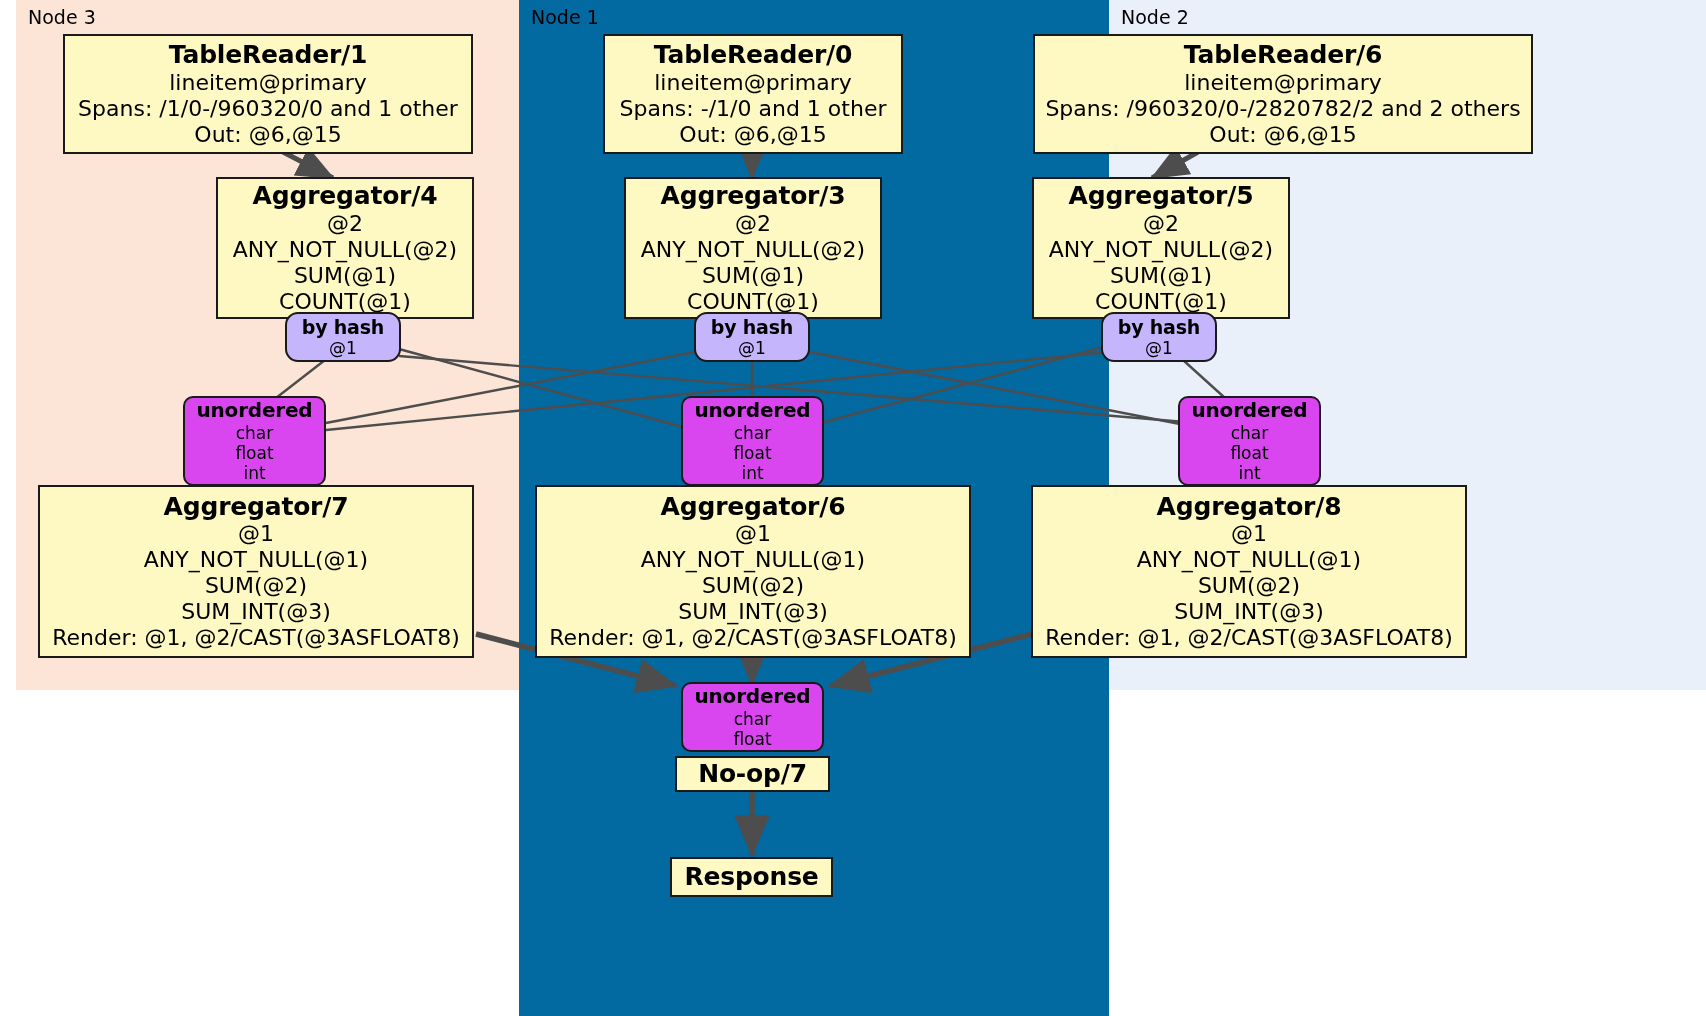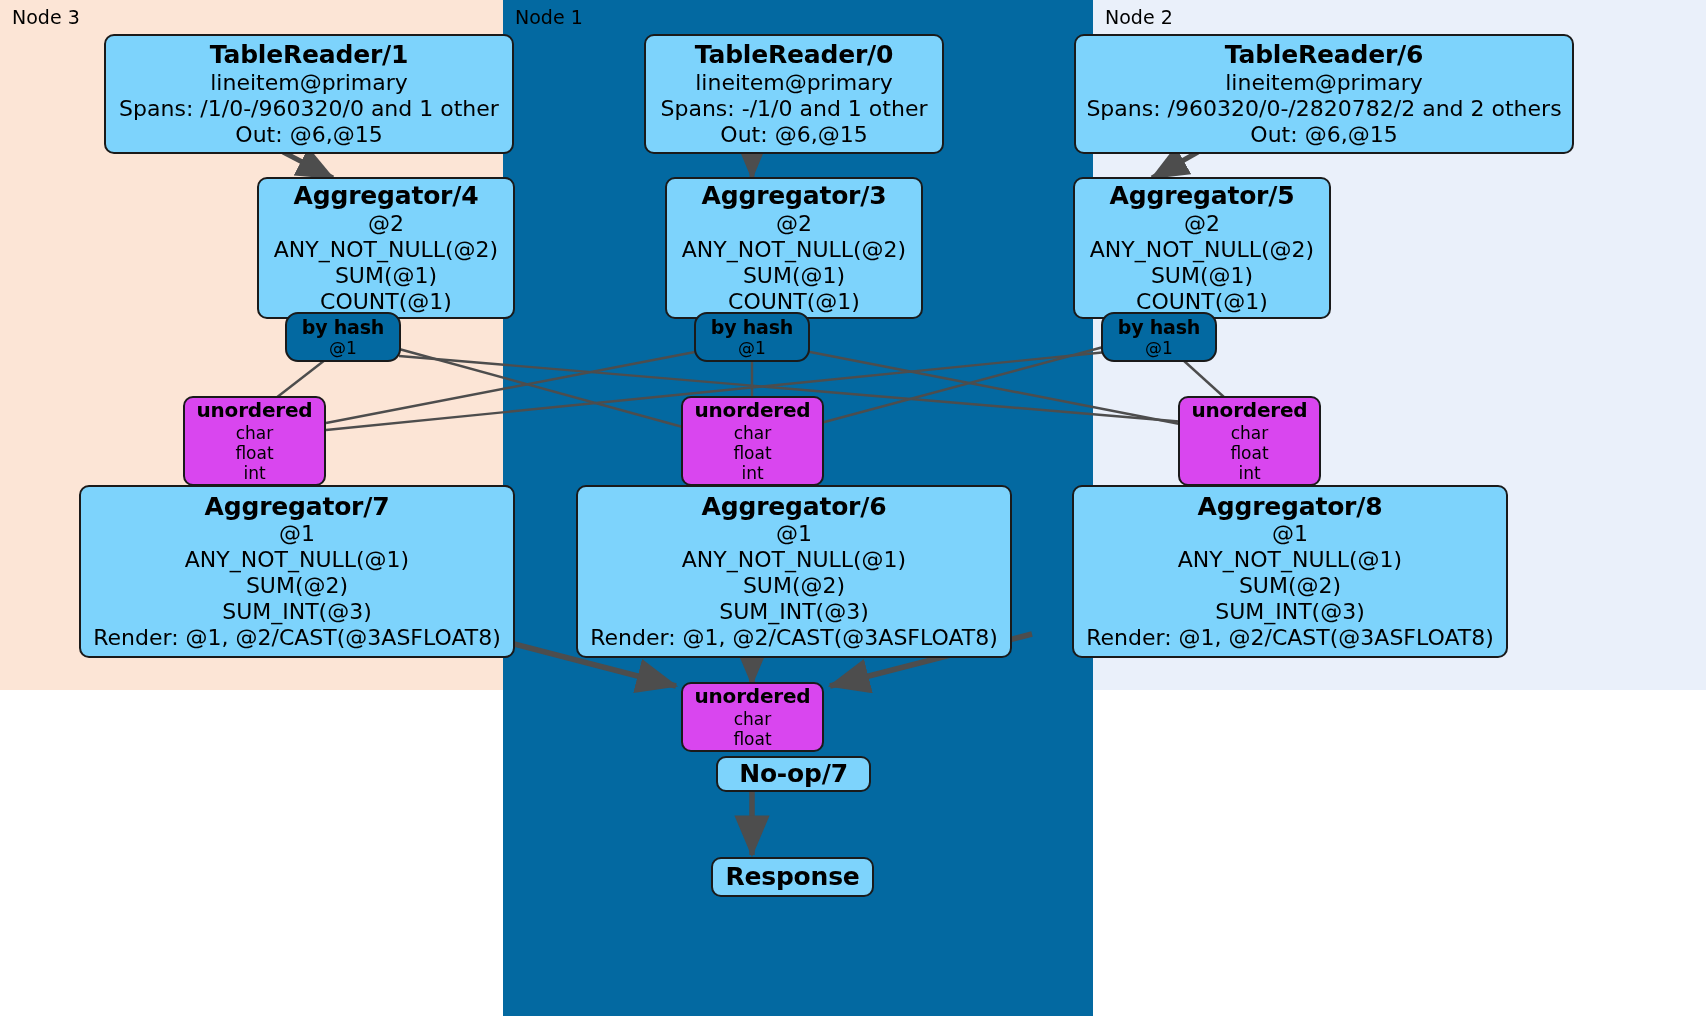--- a/index.html
+++ b/index.html
@@ -15,20 +15,21 @@
     width: 1706px;
     height: 1016px;
     overflow: hidden;
     background: #ffffff;
   }
 
   
   .node-panel {
     position: absolute;
     box-sizing: border-box;
+    margin-left: 16px;
   }
   .node-panel-label {
     position: absolute;
     top: 6px;
     left: 12px;
     font-size: 19px;
     color: #000;
     font-family: "DejaVu Sans", "Liberation Sans", sans-serif;
     white-space: nowrap;
   }
@@ -48,26 +49,25 @@
     box-sizing: border-box;
     display: flex;
     flex-direction: column;
     align-items: center;
     justify-content: center;
     text-align: center;
     border: 2px solid #1a1a1a;
     line-height: 1.18;
   }
   .box.proc {
-    background: #7dd3fc;
-    border-radius: 10px;
-    margin-left: 41px;
+    background: #fef9c3;
+    border-radius: 0;
   }
   .box.router {
-    background: #0369a1;
+    background: #c4b5fd;
     border-radius: 13px;
   }
   .box.receiver {
     background: #d946ef;
     border-radius: 10px;
   }
   .box .ttl {
     font-weight: bold;
     font-size: 25px;
     color: #000;

